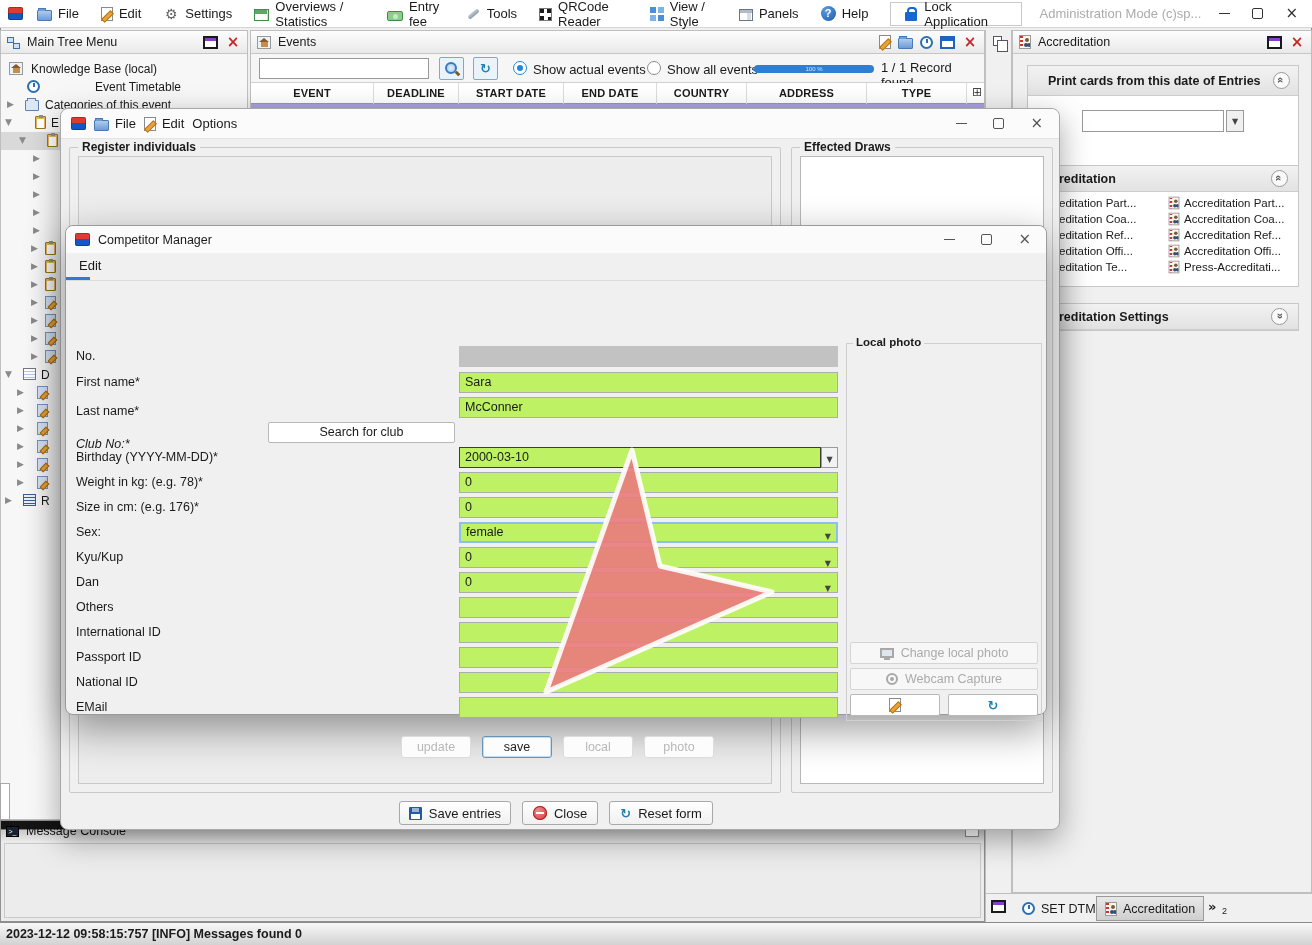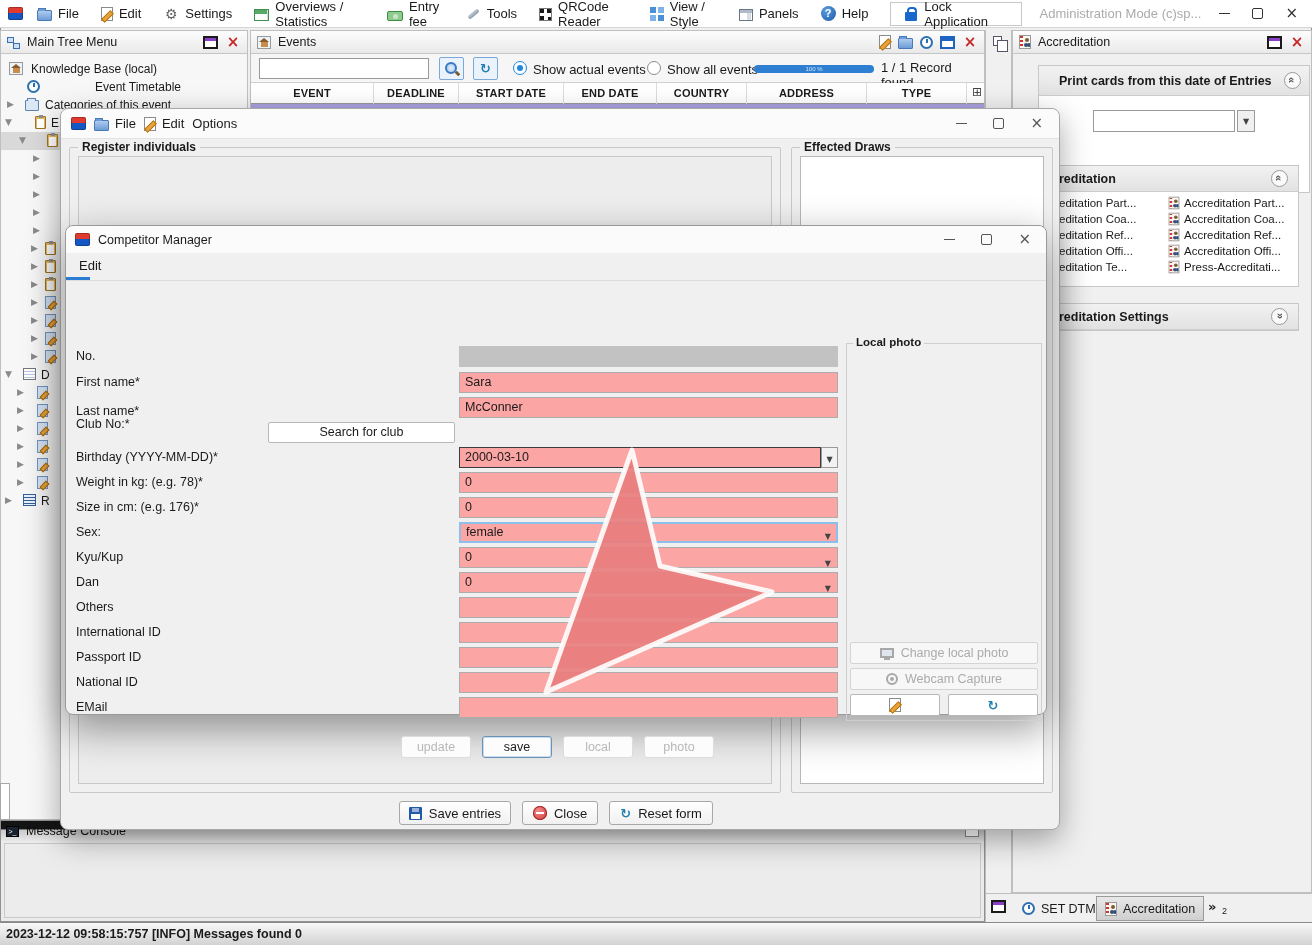--- a/index.html
+++ b/index.html
@@ -136,21 +136,21 @@
   .bigbtn{position:absolute;top:692px;height:24px;background:linear-gradient(#fff,#f0f0f0);border:1px solid #a8a8a8;border-radius:3px;display:flex;align-items:center;justify-content:center;gap:7px;font-size:13px}
   
   #cm-window{position:absolute;left:65px;top:225px;width:982px;height:490px;background:#f0f0f0;border:1px solid #9a9a9a;border-radius:8px;box-shadow:0 14px 40px rgba(0,0,0,.4);z-index:20}
   #cm-title{position:absolute;left:0;top:0;right:0;height:27px;background:#fbfbfb;border-radius:8px 8px 0 0;display:flex;align-items:center;gap:8px;padding:0 9px;font-size:12.5px}
   #cm-menu{position:absolute;left:0;top:27px;right:0;height:28px;border-bottom:1px solid #dcdcdc;font-size:13px}
   #cm-menu-edit{position:absolute;left:13px;top:5px}
   #cm-menu-bar{position:absolute;left:0;bottom:0;width:24px;height:3px;background:#2b7cd3}
   #cm-form{position:absolute;left:0;top:55px;right:0;bottom:0}
   .cmlabel{position:absolute;left:10px;font-size:12.5px;white-space:nowrap}
   .fblock{position:absolute;left:393px;width:379px;height:21px;background:#c2c2c2}
-  .ftext,.fcombo,.fdim{position:absolute;left:393px;width:379px;height:21px;background:#fca5a5;border:1px solid #acacac;font-size:12.5px;line-height:19px;padding:0 5px;white-space:nowrap}
+  .ftext,.fcombo,.fdim{position:absolute;left:393px;width:379px;height:21px;background:#bef264;border:1px solid #acacac;font-size:12.5px;line-height:19px;padding:0 5px;white-space:nowrap}
   .fdim{background:#f4f4f4;border-color:#b8b8b8;color:#9a9a9a}
   .ftext.focus{border-color:#3c3c3c}
   .fcombo.active{border:2px solid #8cc0ea;line-height:17px}
   .dar{font-size:8px;color:#444}
   .ins{position:absolute;right:6px;top:6px}
   .fcombo.active .ins{top:4px;right:5px}
   .dropbtn{position:absolute;width:17px;height:21px;background:#f2f2f2;border:1px solid #9a9a9a;text-align:center;line-height:21px}
   .fbtn{position:absolute;left:202px;width:187px;height:21px;background:#fff;border:1px solid #b8b8b8;border-radius:2px;text-align:center;line-height:19px;font-size:12.5px}
   .abtn{position:absolute;top:455px;width:70px;height:22px;background:#fcfcfc;border:1px solid #dcdcdc;border-radius:3px;text-align:center;line-height:20px;font-size:12.5px;color:#b8b8b8}
   .abtn.en{border:1px solid #6b93b8;box-shadow:inset 0 0 0 1px #c9dcee;color:#222}
@@ -375,21 +375,21 @@
     <span class="ic ic-copy" style="position:absolute;left:5px;top:4px"></span>
   </div>
 
   <div id="acc-panel">
     <div class="ptitle">
       <span class="ic ic-acc"></span>
       <span>Accreditation</span>
       <span style="margin-left:auto" class="ic ic-winp"></span>
       <span class="x-red g">×</span>
     </div>
-    <div class="section" style="left:25px;top:34px;width:272px;height:128px">
+    <div class="section" style="left:14px;top:34px;width:272px;height:128px">
       <div class="sechead" style="height:30px">
         <span>Print cards from this date of Entries</span>
       </div>
       <div class="chev up" style="right:8px;top:6px"><span>«</span></div>
       <input id="acc-date" value="" style="">
       <div id="acc-date-drop" class="g">▼</div>
     </div>
     <div class="section" style="left:2px;top:134px;width:284px;height:122px">
       <div class="sechead" style="height:26px">
         <span>Accreditation</span>
@@ -541,21 +541,21 @@
           <div class="abtn en" style="left: 416px;">save</div>
           <div class="abtn" style="left: 497px;">local</div>
           <div class="abtn" style="left: 578px;">photo</div>
         </div>
     <div class="cmlabel" style="top: 68px;">No.</div>
         <div class="fblock" style="top: 65px;"></div>
         <div class="cmlabel" style="top: 94px;">First name*</div>
         <div class="ftext" style="top: 91px;">Sara</div>
         <div class="cmlabel" style="top: 123px;">Last name*</div>
         <div class="ftext" style="top: 116px;">McConner</div>
-        <div class="cmlabel" style="top: 136px;">Club No:*</div>
+        <div class="cmlabel" style="top: 156px; font-style: italic;">Club No:*</div>
         <div class="fbtn" style="top: 141px;">Search for club</div>
         <div class="cmlabel" style="top: 169px;">Birthday (YYYY-MM-DD)*</div>
         <div class="ftext focus" style="top: 166px; width: 362px;">2000-03-10</div>
         <div class="dropbtn" style="top: 166px; left: 755px;"><div class="g dar" style="display: inline;">▼</div></div>
         <div class="cmlabel" style="top: 194px;">Weight in kg: (e.g. 78)*</div>
         <div class="ftext" style="top: 191px;">0</div>
         <div class="cmlabel" style="top: 219px;">Size in cm: (e.g. 176)*</div>
         <div class="ftext" style="top: 216px;">0</div>
         <div class="cmlabel" style="top: 244px;">Sex:</div>
         <div class="fcombo active" style="top: 241px;">female<div class="g dar ins">▼</div></div>

